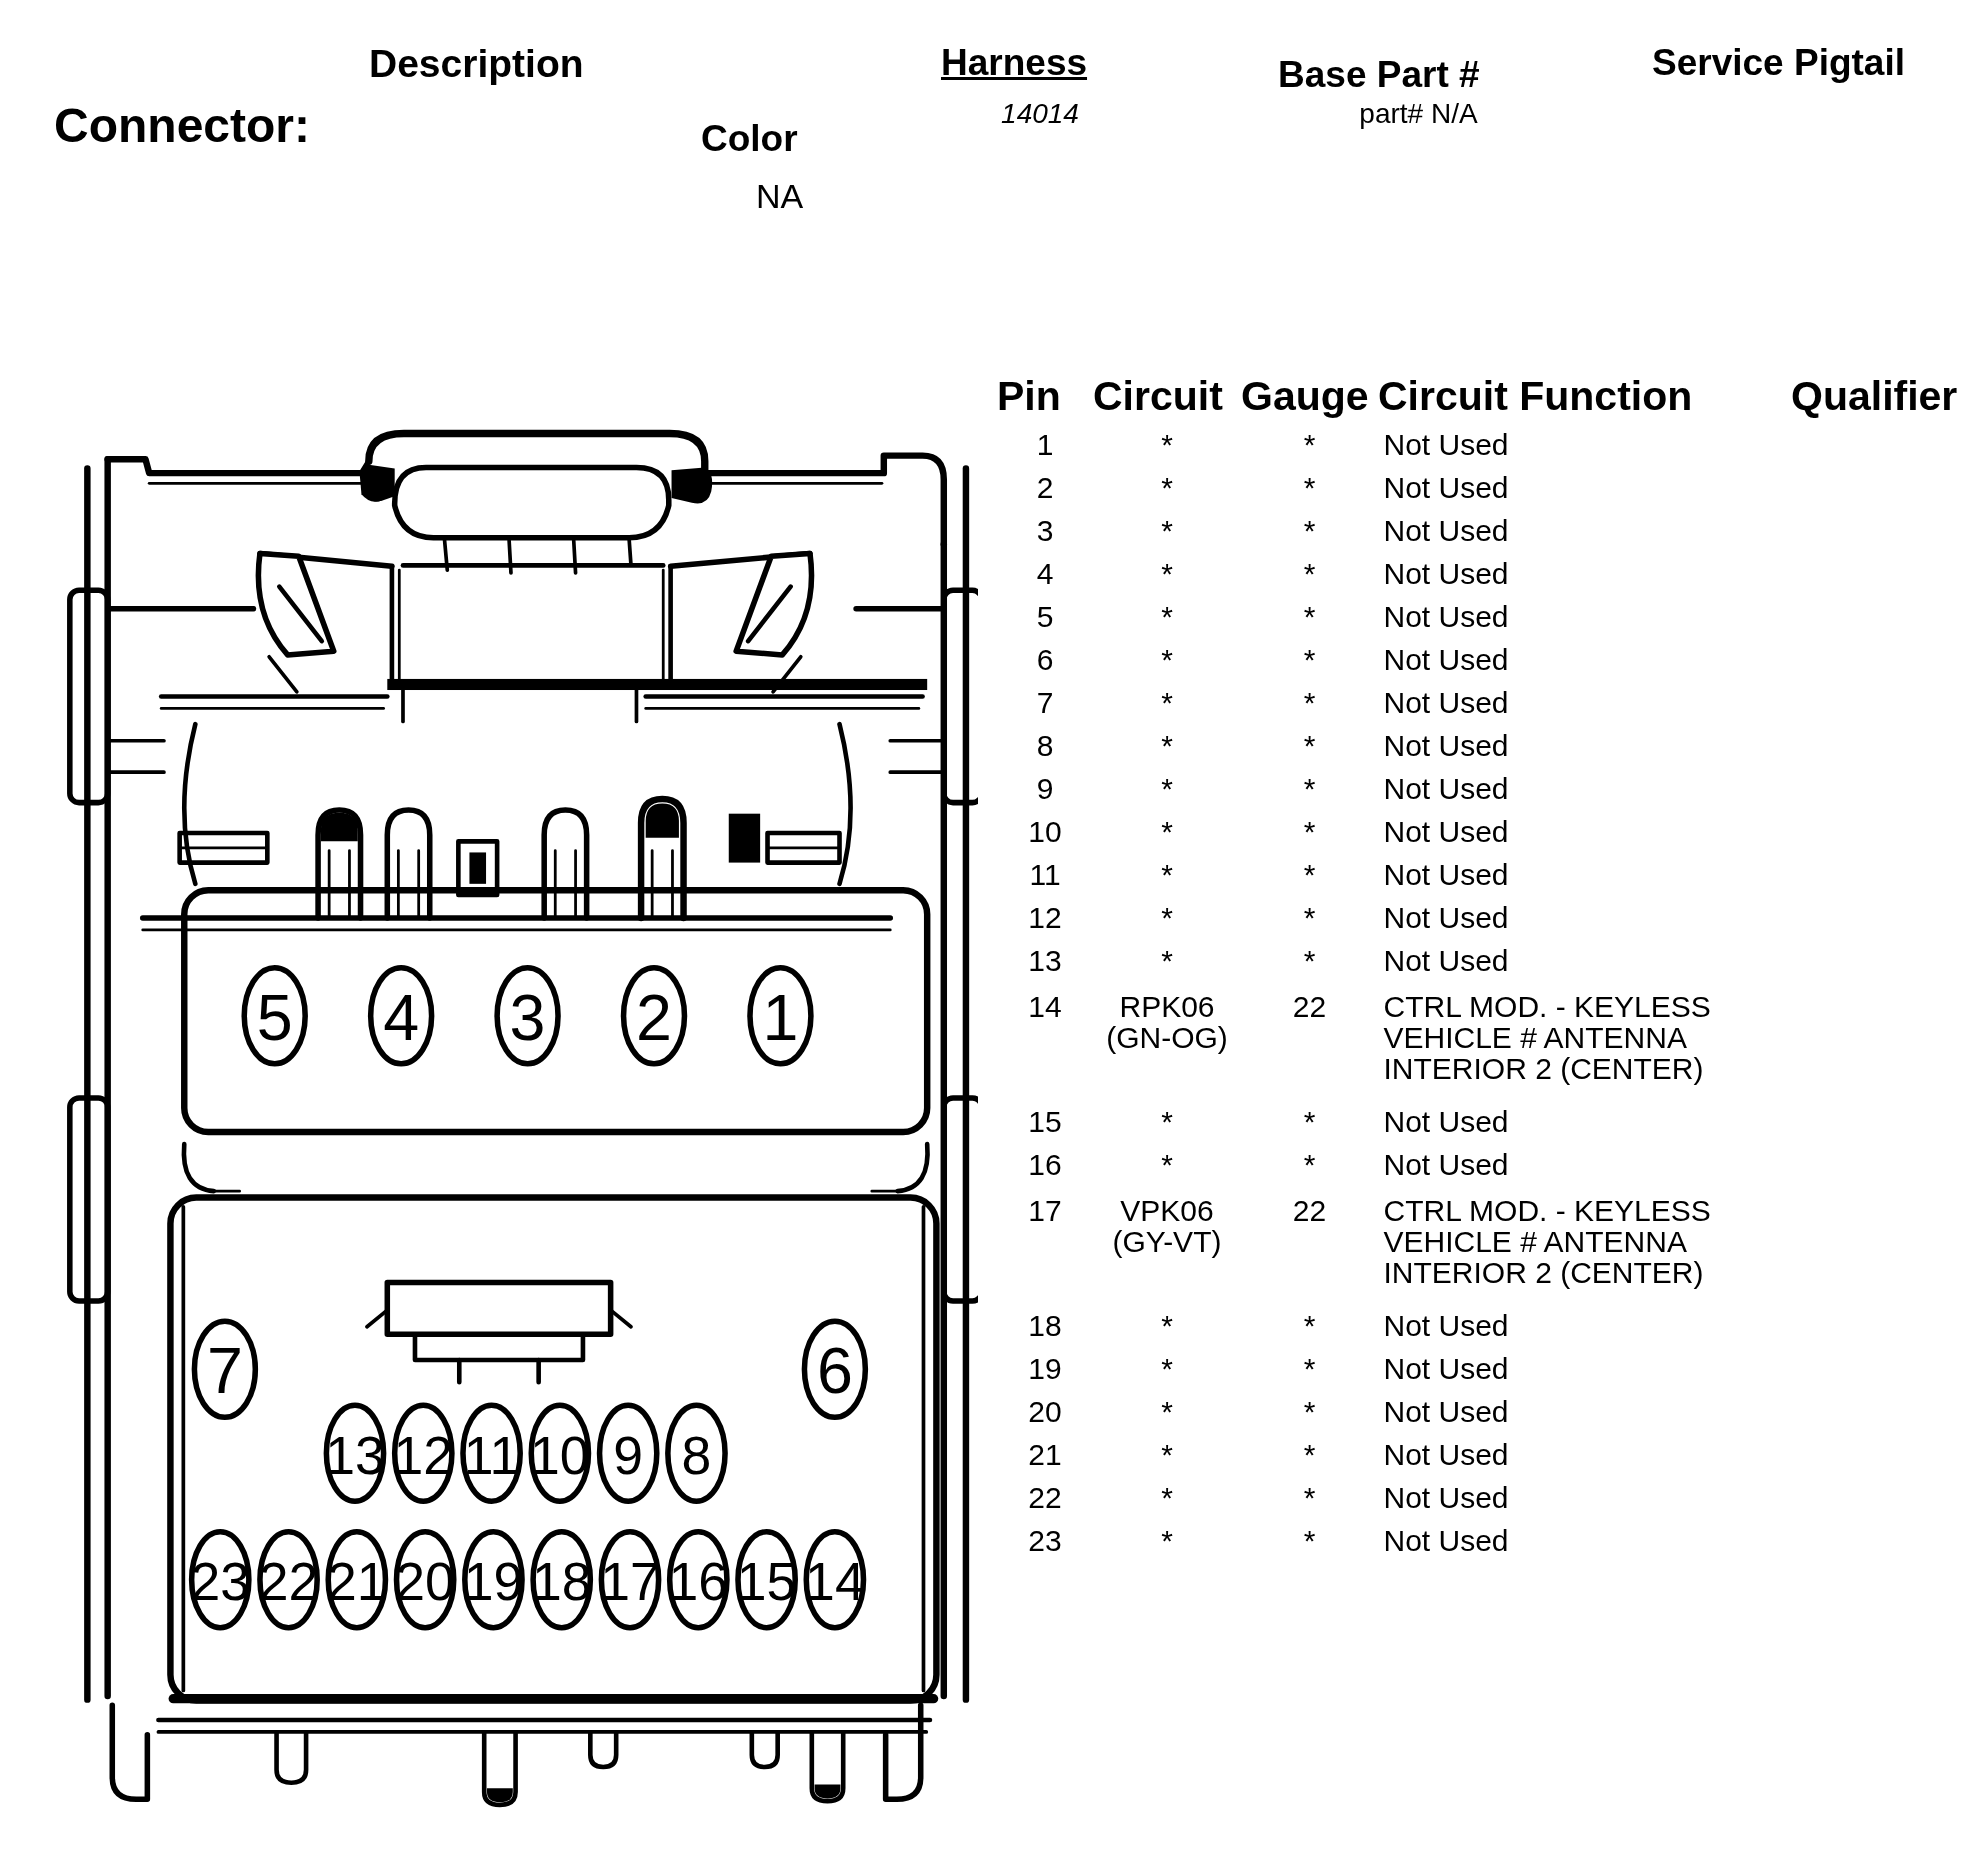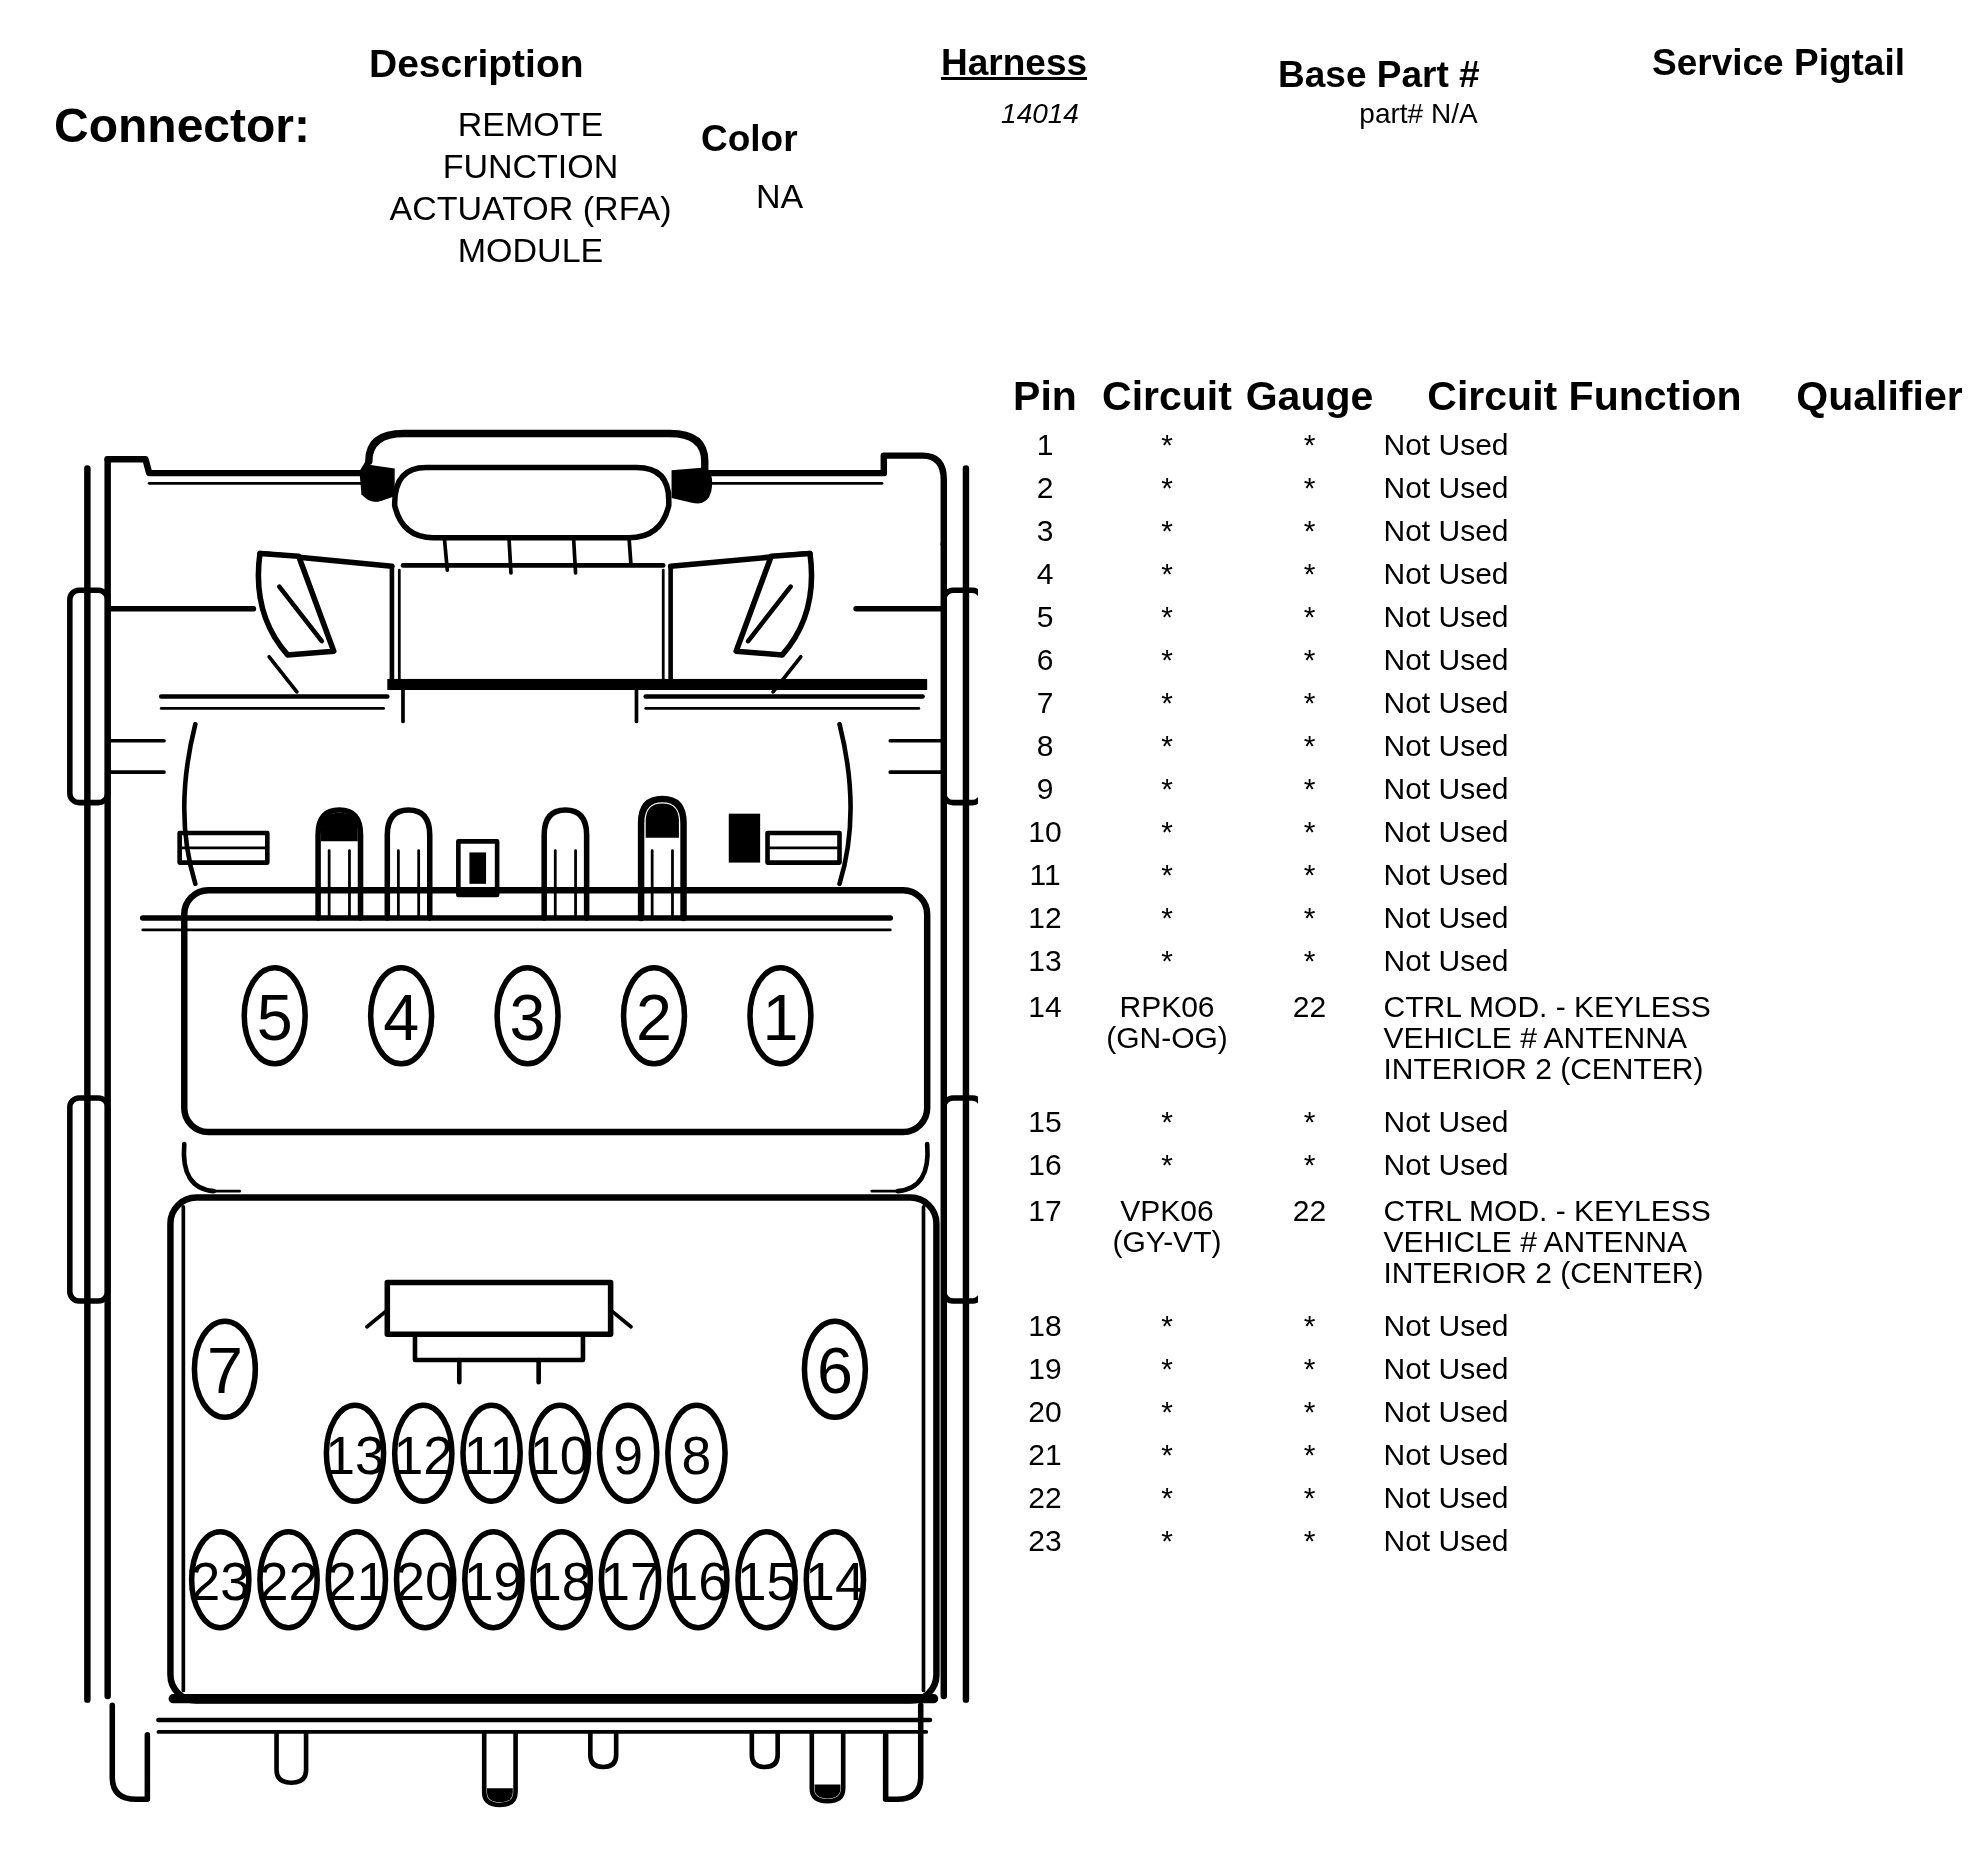--- a/index.html
+++ b/index.html
@@ -18,47 +18,41 @@
   .lbl-harness{left:941px;top:42px;width:198px;font-size:37px;text-decoration:underline;}
   .val-harness{left:941px;top:98px;width:198px;font-size:28px;font-style:italic;}
   .lbl-basepart{left:1278px;top:54px;width:281px;font-size:37px;}
   .val-basepart{left:1278px;top:98px;width:281px;font-size:28px;}
   .lbl-pigtail{left:1652px;top:42px;width:297px;font-size:37px;}
 
   
   .pin-table{left:997px;top:369px;width:980px;}
   .t-head,.t-row{display:grid;grid-template-columns:96px 148px 137px 413px 177px;}
   .t-head{height:54px;align-items:center;font-weight:bold;font-size:41px;}
-  .t-head div{text-align:center;white-space:nowrap;}
+  .t-head div{white-space:nowrap;}
   .t-row{font-size:30px;}
   .t-row.single{height:43px;line-height:43px;}
   .t-row.multi{height:118px;padding-top:9.2px;line-height:31px;box-sizing:border-box;}
   .c-pin,.c-circuit,.c-gauge,.c-qualifier{text-align:center;}
   .c-function{text-align:left;padding-left:5.5px;white-space:nowrap;}
 
   
   .diagram{left:55px;top:415px;width:923px;height:1412px;}
   svg text{font-family:"Liberation Sans",sans-serif;}
 </style>
 </head>
 <body>
 
 <div class="page">
 
   <div class="abs hdr-connector">
     <div>Connector:</div>
   </div>
 
   <div class="abs lbl lbl-description">Description</div>
-  <div class="abs val val-description">
-    <div>REMOTE</div>
-    <div>FUNCTION</div>
-    <div>ACTUATOR (RFA)</div>
-    <div>MODULE</div>
-  </div>
 
   <div class="abs lbl lbl-color">Color</div>
   <div class="abs val val-color">NA</div>
 
   <div class="abs lbl lbl-harness">Harness</div>
   <div class="abs val val-harness">14014</div>
 
   <div class="abs lbl lbl-basepart">Base Part #</div>
   <div class="abs val val-basepart">part# N/A</div>
 

